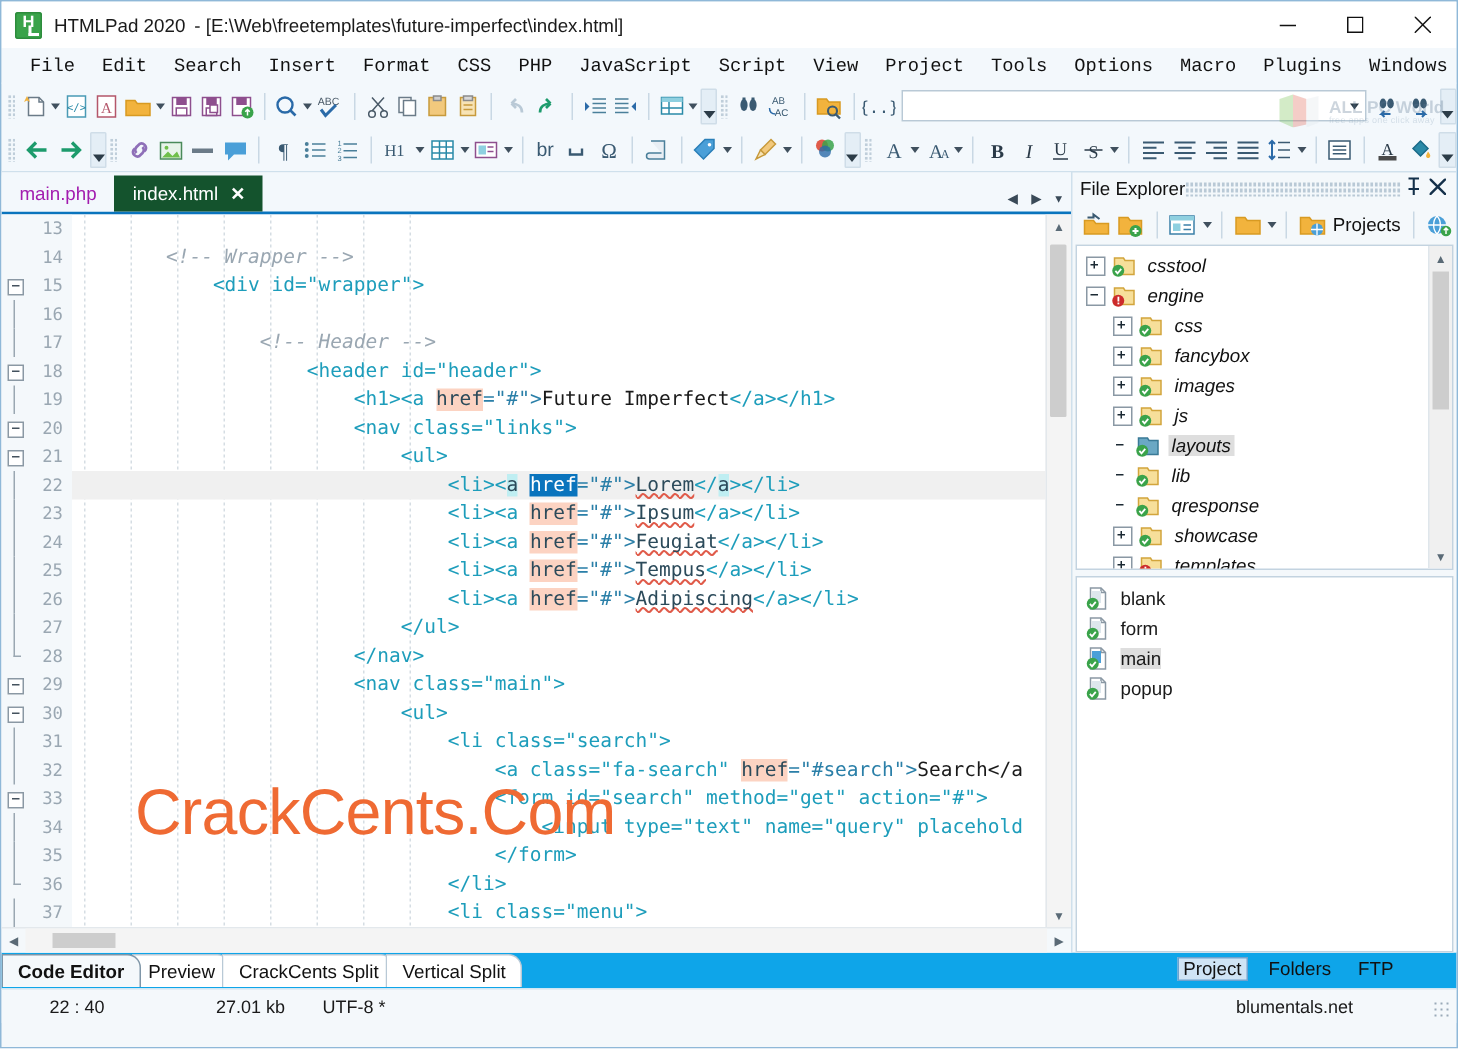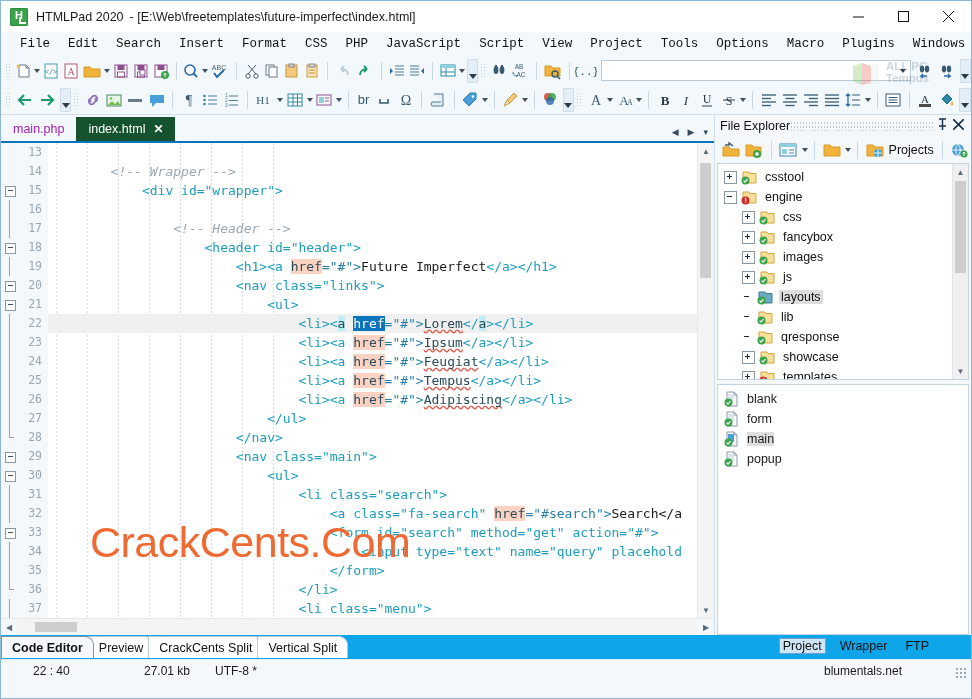--- a/index.html
+++ b/index.html
@@ -146,21 +146,21 @@
         position:relative;overflow:hidden;display:flex;}
   .tree-inner{flex:1;padding-top:3px;}
   .trow{height:20px;display:flex;align-items:center;font-size:12.5px;color:#111;
         position:relative;}
   .exp{width:11px;height:11px;border:1px solid #8a98a4;background:#fff;
         margin-right:4px;position:relative;flex:none;}
   .exp:after{content:"";position:absolute;left:2px;top:4px;width:5px;height:1px;background:#1c2a34;}
   .exp.plus:before{content:"";position:absolute;left:4px;top:2px;width:1px;height:5px;background:#1c2a34;}
   .exp.none{border:none;background:transparent;}
   .folder{width:17px;height:14px;position:relative;margin-right:5px;flex:none;}
-  .tlabel{white-space:nowrap;padding:0 2px;}
+  .tlabel{white-space:nowrap;padding:0 2px;font-style:italic;}
   .trow.sel .tlabel{background:#dedede;}
   .tree-scroll{width:15px;background:#f0f0f0;border-left:1px solid #dfe6eb;position:relative;}
   .tree-scroll .ts-thumb{position:absolute;left:2px;top:17px;width:11px;height:92px;background:#cdcdcd;}
   .tsa{height:16px;display:flex;align-items:center;justify-content:center;font-size:8px;color:#5a6a76;}
 
   .filelist{background:#fff;border:1px solid #c3d3e0;margin:4px 2px 0 2px;
         flex:1;padding-top:4px;}
   .frow{height:20px;display:flex;align-items:center;font-size:12.5px;padding-left:6px;}
   .fdoc{width:16px;height:16px;position:relative;margin-right:7px;flex:none;}
   .frow.sel .flabel{background:#dedede;}
@@ -430,21 +430,21 @@
 
     <div class="watermark">
       <div class="wm-logo">
         <svg width="30" height="26" viewBox="0 0 30 26">
             <path d="M2 4l9-3v22l-9-4z" fill="#6fbf4a"></path>
             <path d="M11 1l9 3v17l-9 2z" fill="#e05b4a"></path>
             <path d="M20 4l8-2v18l-8 3z" fill="#dfe6eb"></path>
           </svg>
       </div>
       <div>
-        <div class="wm-txt">ALL PC Tempus</div>
+        <div class="wm-txt">ALL PC World</div>
         <div class="wm-sub">free apps one click away</div>
       </div>
     </div>
   </div>
 
   <div class="toolbar second">
     <div class="grip"></div>
     <div class="tbtn">
       <svg width="20" height="18" viewBox="0 0 20 18">
           <path d="M16 9H4M9 4L4 9l5 5" fill="none" stroke="#1d9b6c" stroke-width="2.2"></path>
@@ -1040,21 +1040,21 @@
       <span>Preview</span>
     </div>
     <div class="vtab">
       <span>CrackCents Split</span>
     </div>
     <div class="vtab">
       <span>Vertical Split</span>
     </div>
     <div class="ptabs">
       <span class="ptab active">Project</span>
-      <span class="ptab">Wrapper</span>
+      <span class="ptab">Folders</span>
       <span class="ptab">FTP</span>
       <span style="width:28px"></span>
     </div>
   </div>
 
   <div class="statusbar">
     <span class="st" style="left:32px">22 : 40</span>
     <span class="st" style="left:143px">27.01 kb</span>
     <span class="st" style="left:214px">UTF-8 *</span>
     <span class="st" style="left:823px">blumentals.net</span>

